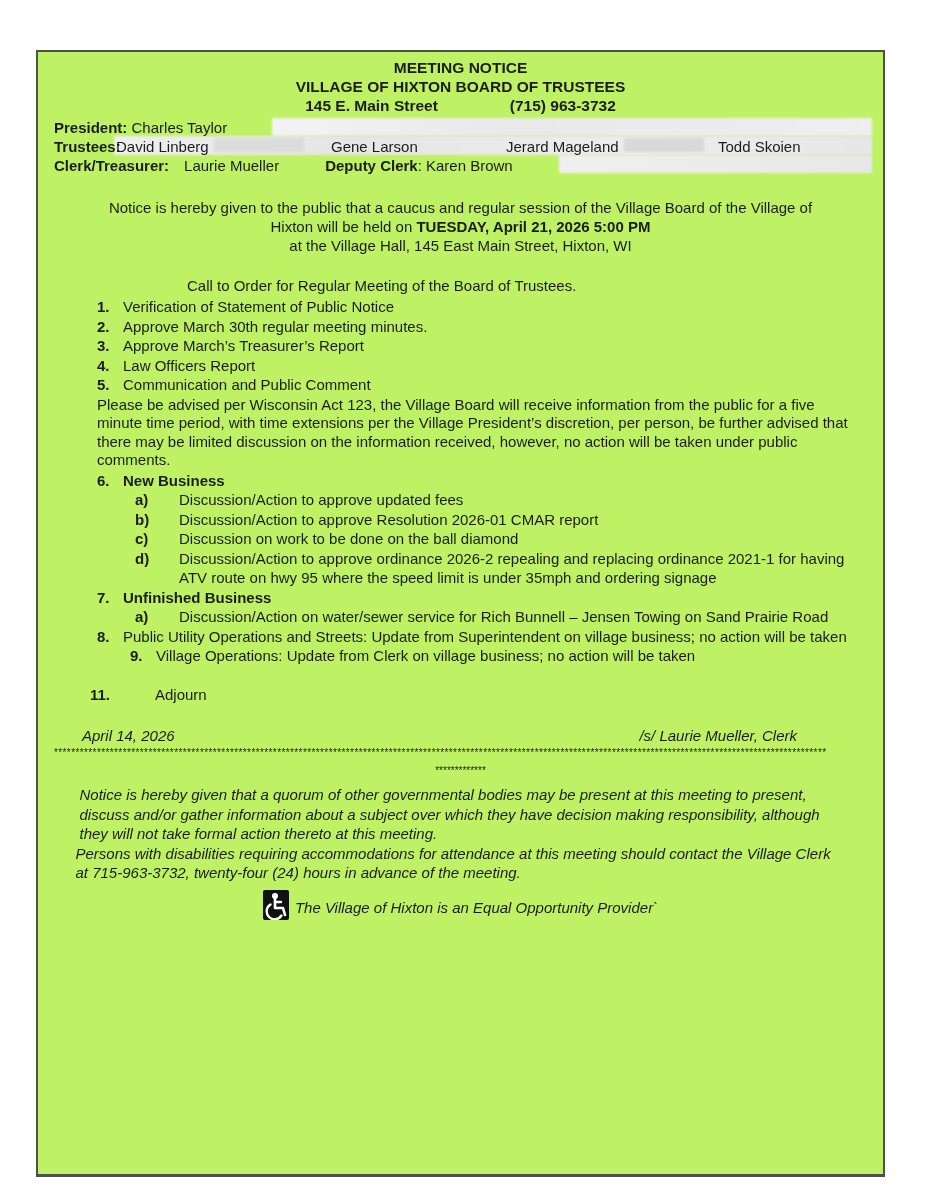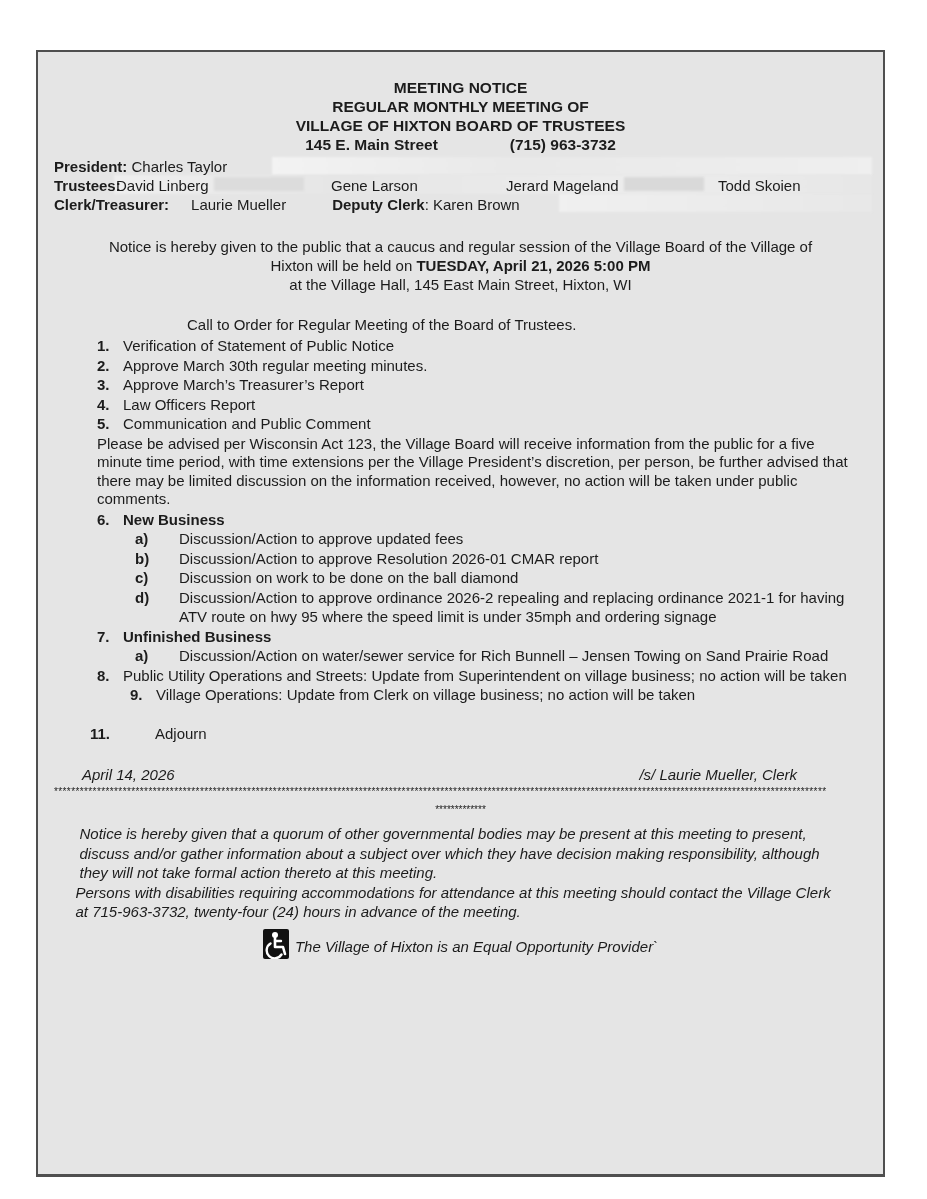--- a/index.html
+++ b/index.html
@@ -9,22 +9,22 @@
     color:#1c1c1c;
     position:relative;
     overflow:hidden;
   }
   .doc {
     position:absolute;
     left:36px; top:50px;
     width:849px; height:1127px;
     border:2px solid #4f4f4f;
     border-bottom-width:3px;
-    background:#e5e5e5;
-    padding:26px 16px 0 16px;
+    background:#bef264;
+    padding:6px 16px 0 16px;
     font-size:15px;
     line-height:19px;
   }
   .b { font-weight:bold; }
   .i { font-style:italic; }
 
   
   .doc-header { text-align:center; }
   .h-line { font-weight:bold; font-size:15.5px; line-height:19px; }
   .addr-row .phone { display:inline-block; margin-left:72px; }
@@ -32,21 +32,21 @@
   
   .officials { position:relative; margin-top:3px; }
   .officials .artifact { position:absolute; z-index:0; filter:blur(1px); }
   .artifact.a1 { left:218px; top:0;    width:600px; height:18px; background:linear-gradient(90deg,#f3f3f3,#e9e9e9 40%,#efefef); }
   .artifact.a2 { left:60px;  top:18px; width:758px; height:19px; background:linear-gradient(90deg,#efefef,#e6e6e6 30%,#ededed 70%,#e7e7e7); }
   .artifact.a3 { left:160px; top:20px; width:90px;  height:14px; background:#dcdcdc; }
   .artifact.a4 { left:570px; top:20px; width:80px;  height:14px; background:#d9d9d9; }
   .artifact.a5 { left:505px; top:37px; width:313px; height:18px; background:linear-gradient(90deg,#f0f0f0,#e8e8e8); }
   .off-row { position:relative; z-index:1; line-height:19px; }
   .trustees-row { display:grid; grid-template-columns:62px 215px 175px 212px auto; }
-  .clerk-row .val { margin-left:22px; }
+  .clerk-row .val { margin-left:15px; }
   .clerk-row .deputy-label { margin-left:46px; }
 
   
   .notice-p { text-align:center; margin-top:23px; line-height:19px; }
 
   
   .agenda { margin-top:21px; padding-left:43px; padding-right:6px; }
   .call-to-order { margin-left:90px; margin-bottom:2px; line-height:19px; }
   .a-row { display:flex; line-height:19.5px; }
   .a-row .num { flex:0 0 26px; font-weight:bold; }
@@ -71,21 +71,20 @@
   .wheel-icon svg { display:block; width:26px; height:30px; }
   .eop-row .eop-text { padding-bottom:3px; }
 </style>
 </head>
 <body>
 
 <div class="doc">
 
   <header class="doc-header">
     <div class="h-line">MEETING NOTICE</div>
-    <div class="h-line">REGULAR MONTHLY MEETING OF</div>
     <div class="h-line">VILLAGE OF HIXTON BOARD OF TRUSTEES</div>
     <div class="h-line addr-row">
       <span>145 E. Main Street</span><span class="phone">(715) 963-3732</span>
     </div>
   </header>
 
   <section class="officials">
     <div class="artifact a1"></div>
     <div class="artifact a2"></div>
     <div class="artifact a3"></div>

